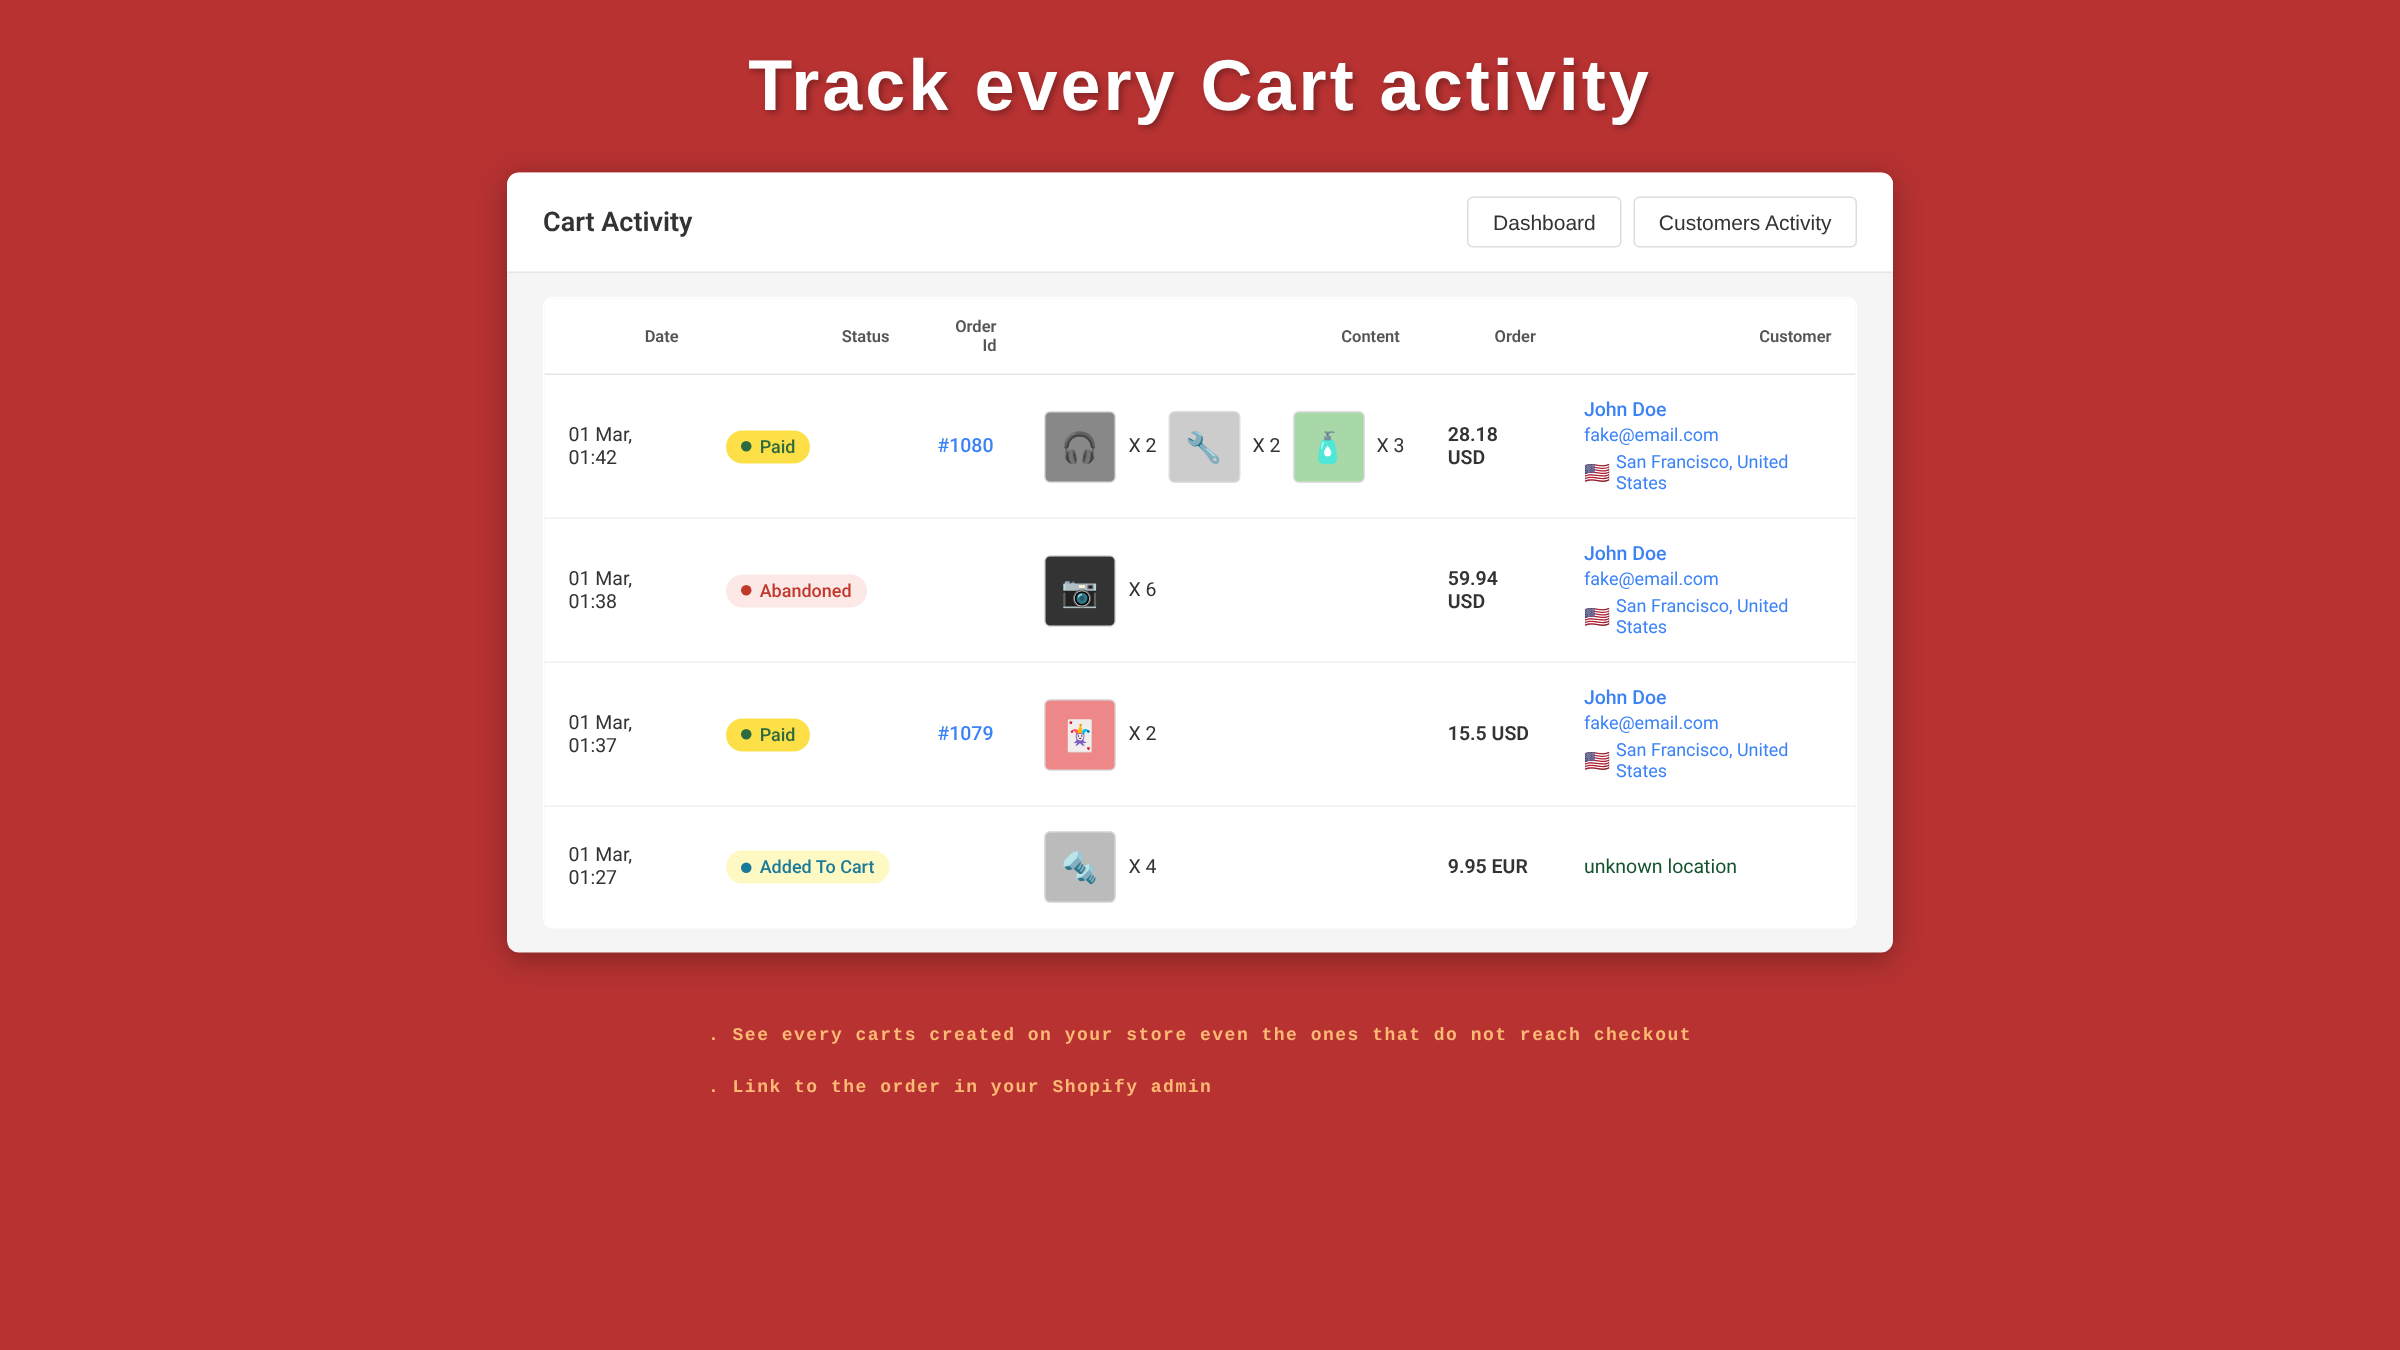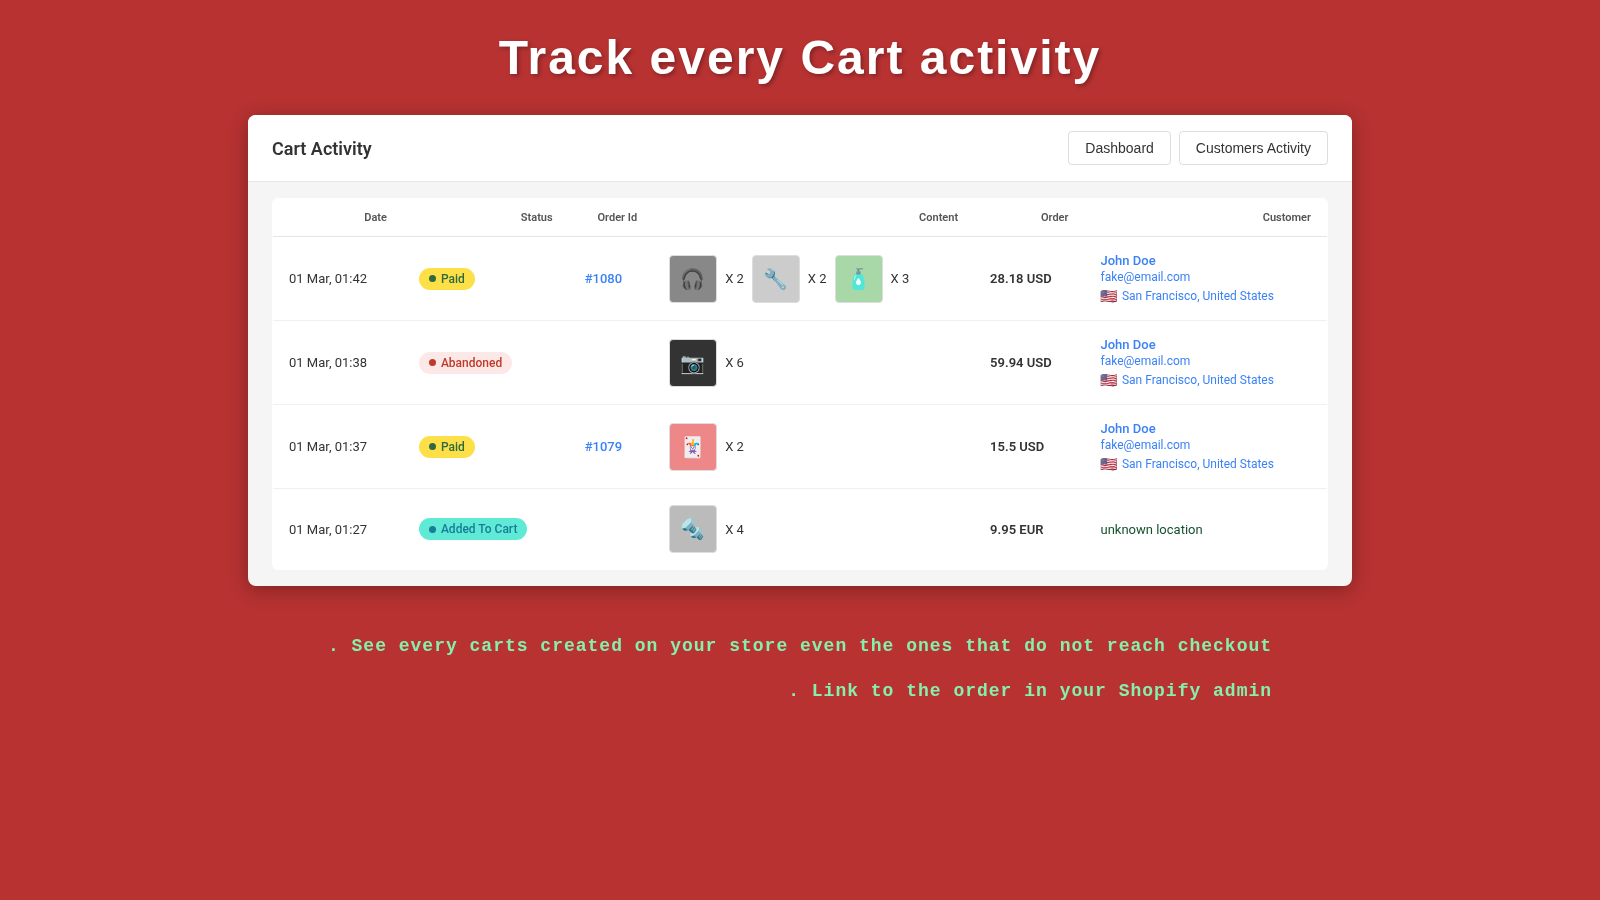--- a/index.html
+++ b/index.html
@@ -20,21 +20,21 @@
       color: white;
       text-align: center;
       margin-bottom: 30px;
       letter-spacing: 2px;
       text-shadow: 2px 2px 4px rgba(0,0,0,0.3);
     }
 
     .app-container {
       background: #f5f5f5;
       border-radius: 8px;
-      width: 1104px;
+      width: 924px;
       max-width: 100%;
       overflow: hidden;
       box-shadow: 0 4px 20px rgba(0,0,0,0.3);
     }
 
     .app-header {
       background: white;
       padding: 16px 24px;
       display: flex;
       align-items: center;
@@ -116,21 +116,21 @@
       background: #fde047;
       color: #2d6a3f;
     }
 
     .status-abandoned {
       background: #fde8e8;
       color: #c0392b;
     }
 
     .status-added {
-      background: #5eead4;
+      background: #fef9c3;
       color: #1a7a9a;
     }
 
     .status-dot {
       width: 7px;
       height: 7px;
       border-radius: 50%;
       display: inline-block;
     }
 
@@ -209,25 +209,25 @@
       color: #14532d;
       font-size: 13px;
       text-decoration: none;
     }
 
     .flag-emoji {
       font-size: 14px;
     }
 
     .bottom-text {
-      text-align: right;
+      text-align: left;
       margin-top: 30px;
-      color: #86efac;
+      color: #fdba74;
       font-family: 'Courier New', Courier, monospace;
-      font-size: 18px;
+      font-size: 12px;
       font-weight: 700;
       letter-spacing: 1px;
       line-height: 1.6;
     }
 
     .bullet-point {
       margin: 16px 0;
     }
   </style>
 </head>

